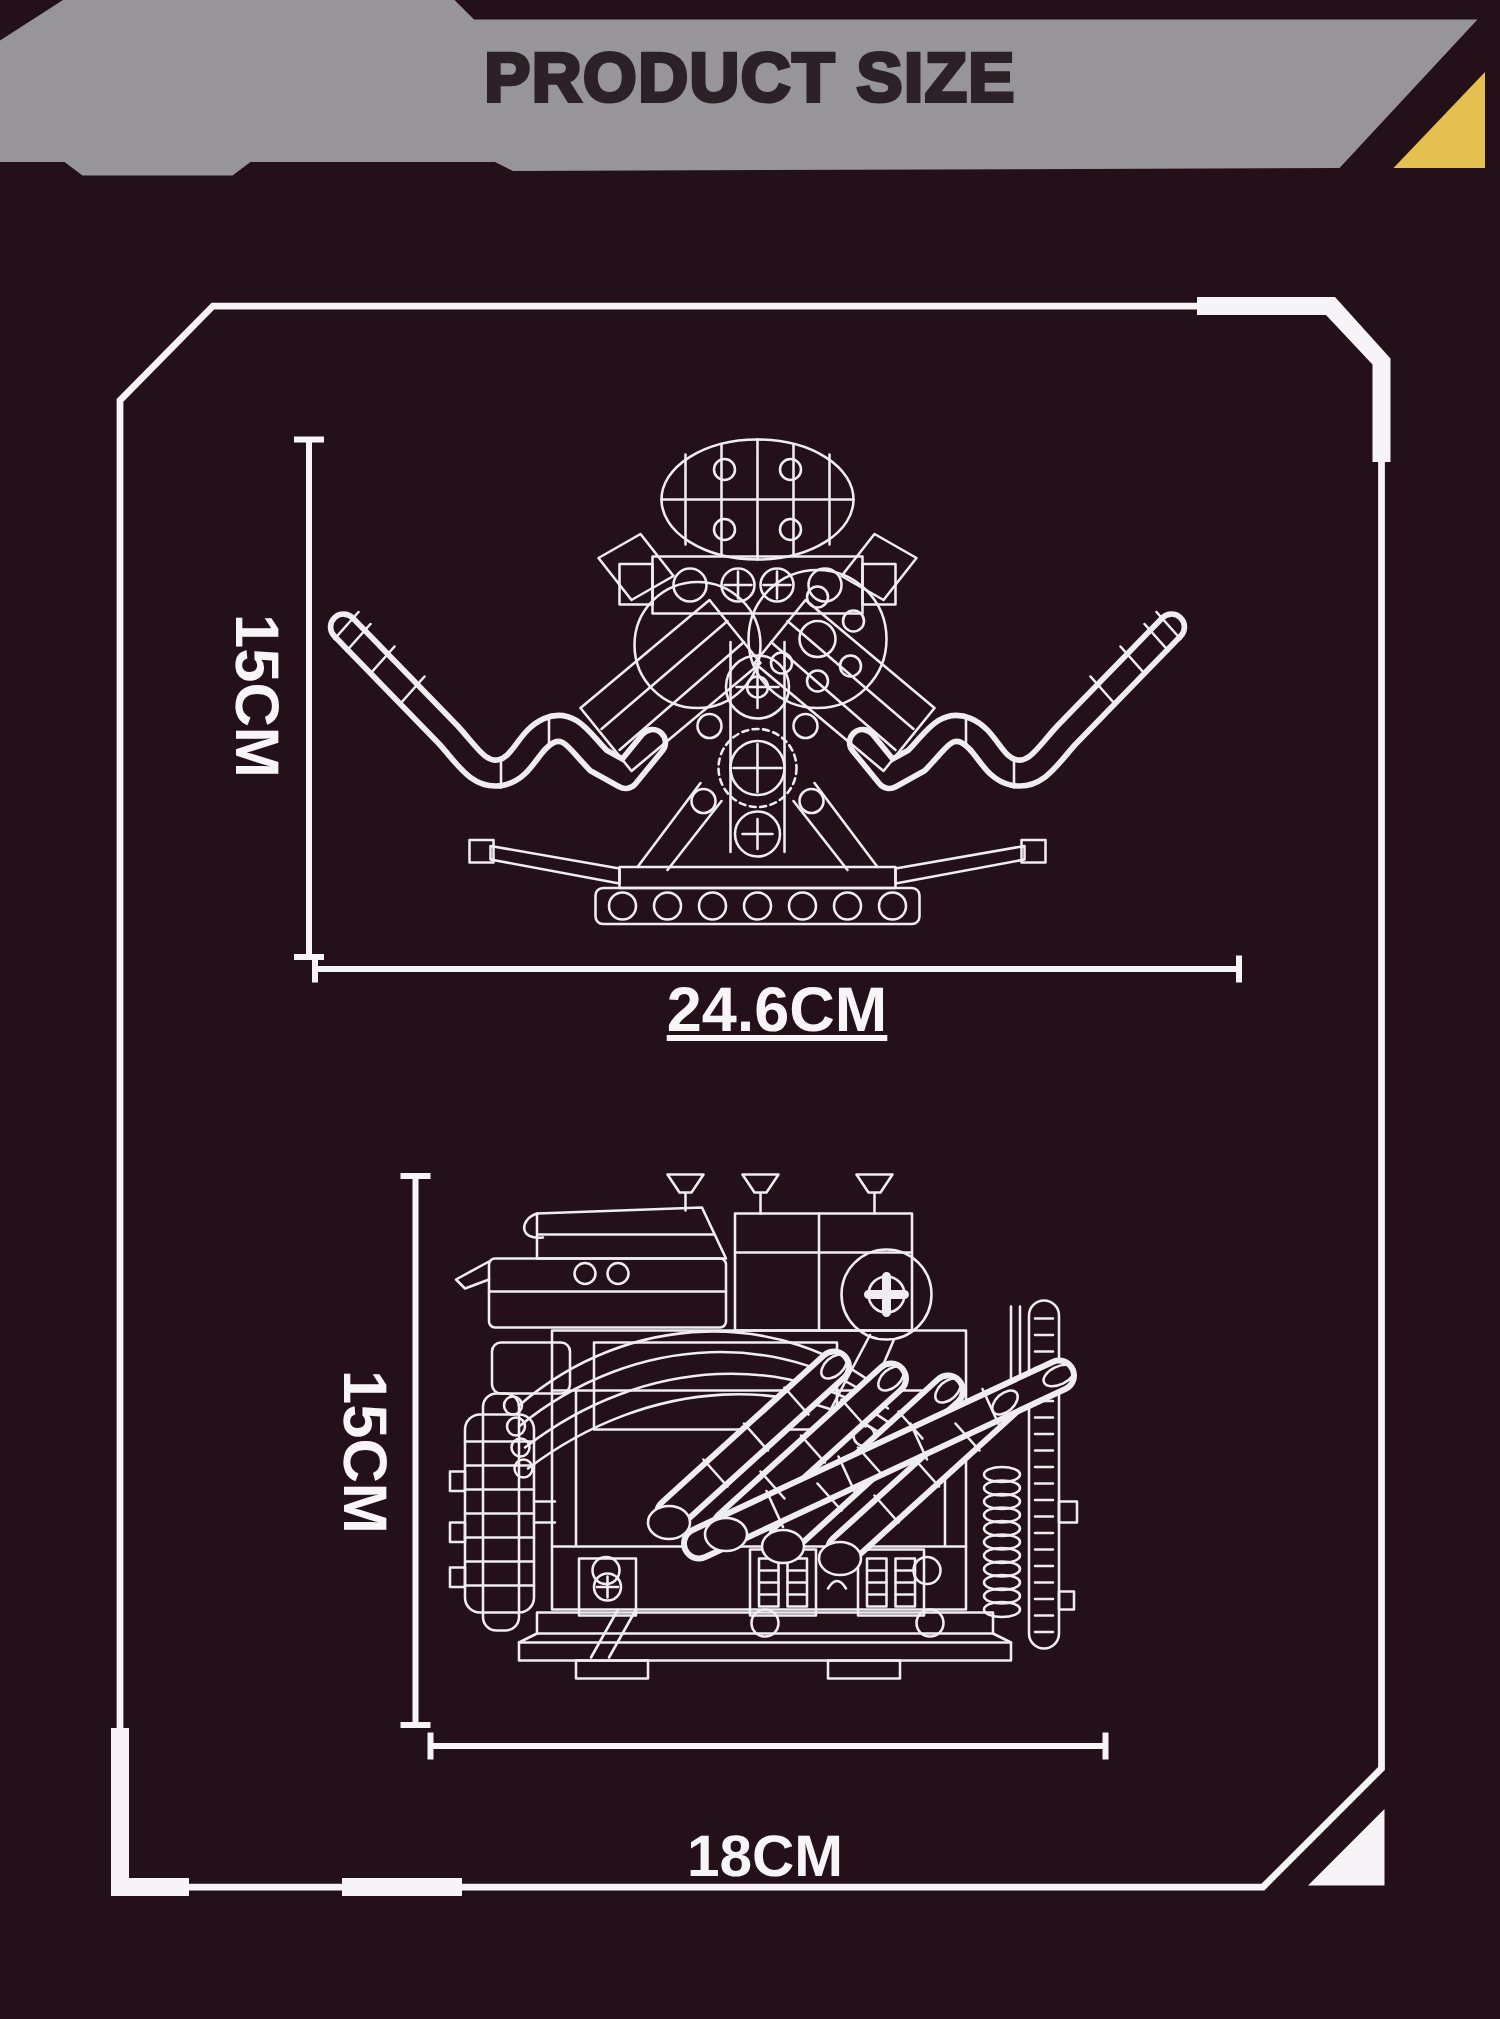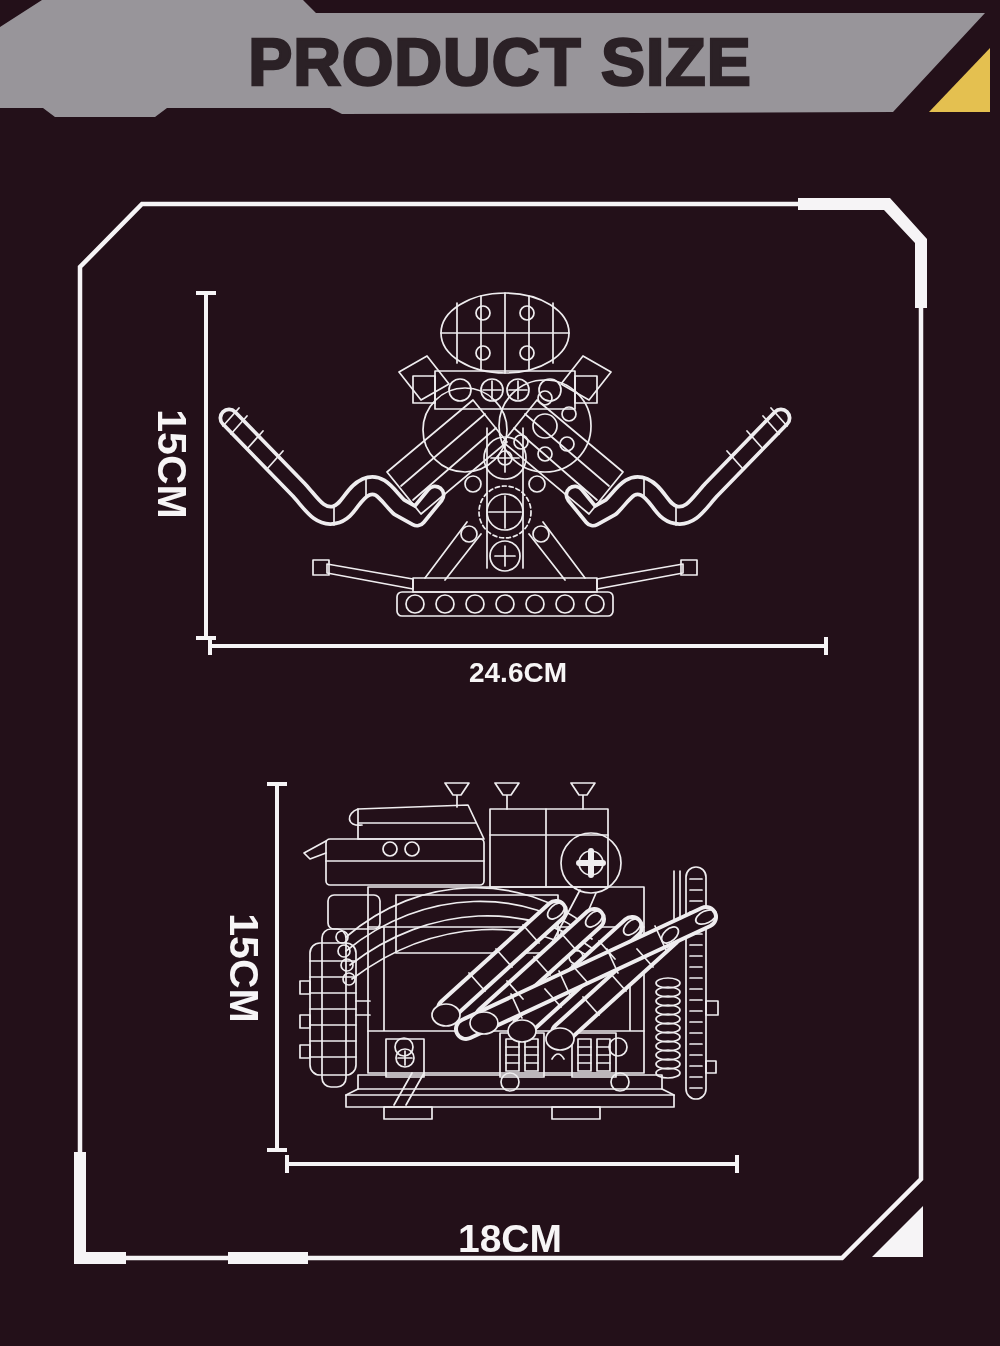--- a/index.html
+++ b/index.html
@@ -1,20 +1,20 @@
 <!DOCTYPE html>
 <html><head>
 <meta charset="utf-8">
 <style>
   html,body{margin:0;padding:0;background:#231019;}
   .stage{position:relative;width:1000px;height:1346px;background:#231019;overflow:hidden;
          font-family:"Liberation Sans",sans-serif;}
   svg{position:absolute;left:0;top:0;display:block;}
   .page-title{position:absolute;left:0;top:24px;width:1000px;margin:0;text-align:center;
-        font-size:66px;font-weight:bold;letter-spacing:1px;color:#2b2126;
+        font-size:46px;font-weight:bold;letter-spacing:1px;color:#2b2126;
         -webkit-text-stroke:2.5px #2b2126;}
   .dim{position:absolute;color:#f7f5f6;font-weight:bold;white-space:nowrap;
        transform:translate(-50%,-50%);line-height:1;}
   .dim.rot{transform:translate(-50%,-50%) rotate(90deg);}
 </style>
 </head>
 <body>
 
 <div class="stage">
 
@@ -255,17 +255,17 @@
                M245,214 L261,232 M272,190 L288,208 M299,166 L315,184
                M283,222 L299,240 M310,198 L326,216 M337,174 L353,192
                M211,219 L222,243 M259,196 L270,220 M307,174 L318,198 M355,151 L366,175"></path>
     </g>
   </g>
 </svg>
 
 <h1 class="page-title">PRODUCT SIZE</h1>
 
 <div class="dim rot" style="left:171px;top:464px;font-size:41px;">15CM</div>
-<div class="dim" style="left:518px;top:673px;font-size:28px;">24.6CM</div>
+<div class="dim" style="left:518px;top:673px;font-size:42px;text-decoration:underline;">24.6CM</div>
 <div class="dim rot" style="left:243px;top:968px;font-size:41px;">15CM</div>
 <div class="dim" style="left:510px;top:1191px;font-size:39px;margin-top:47px;">18CM</div>
 
 </div>
 
 </body></html>

